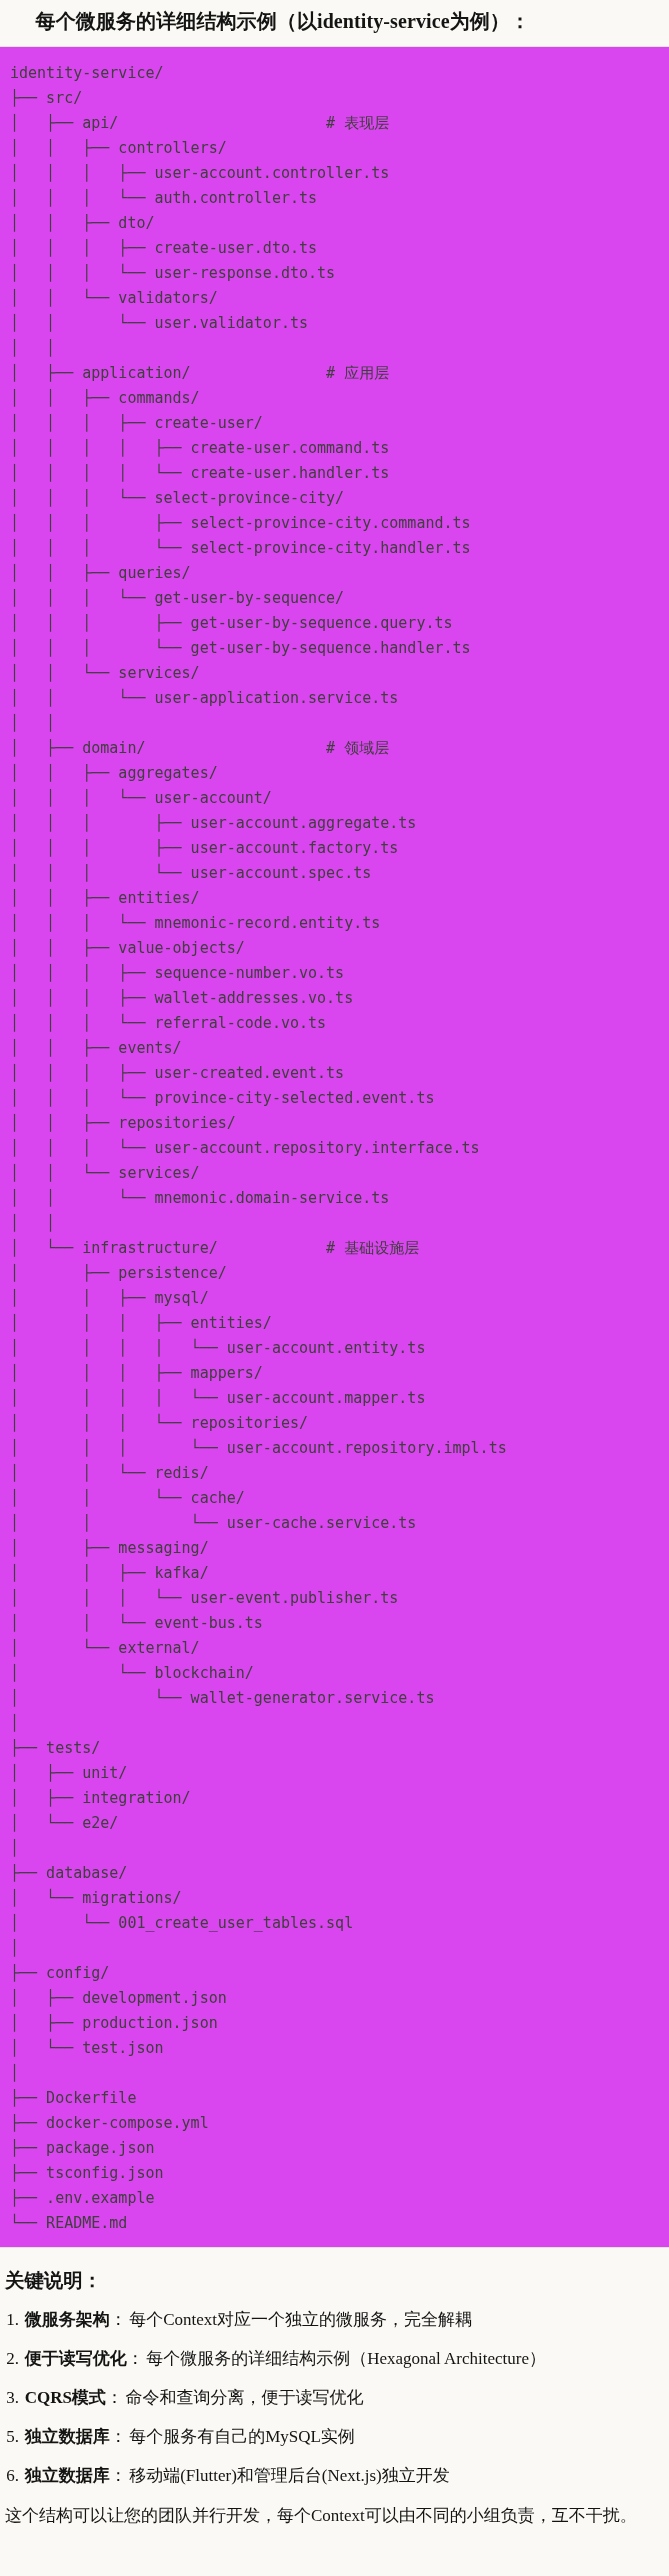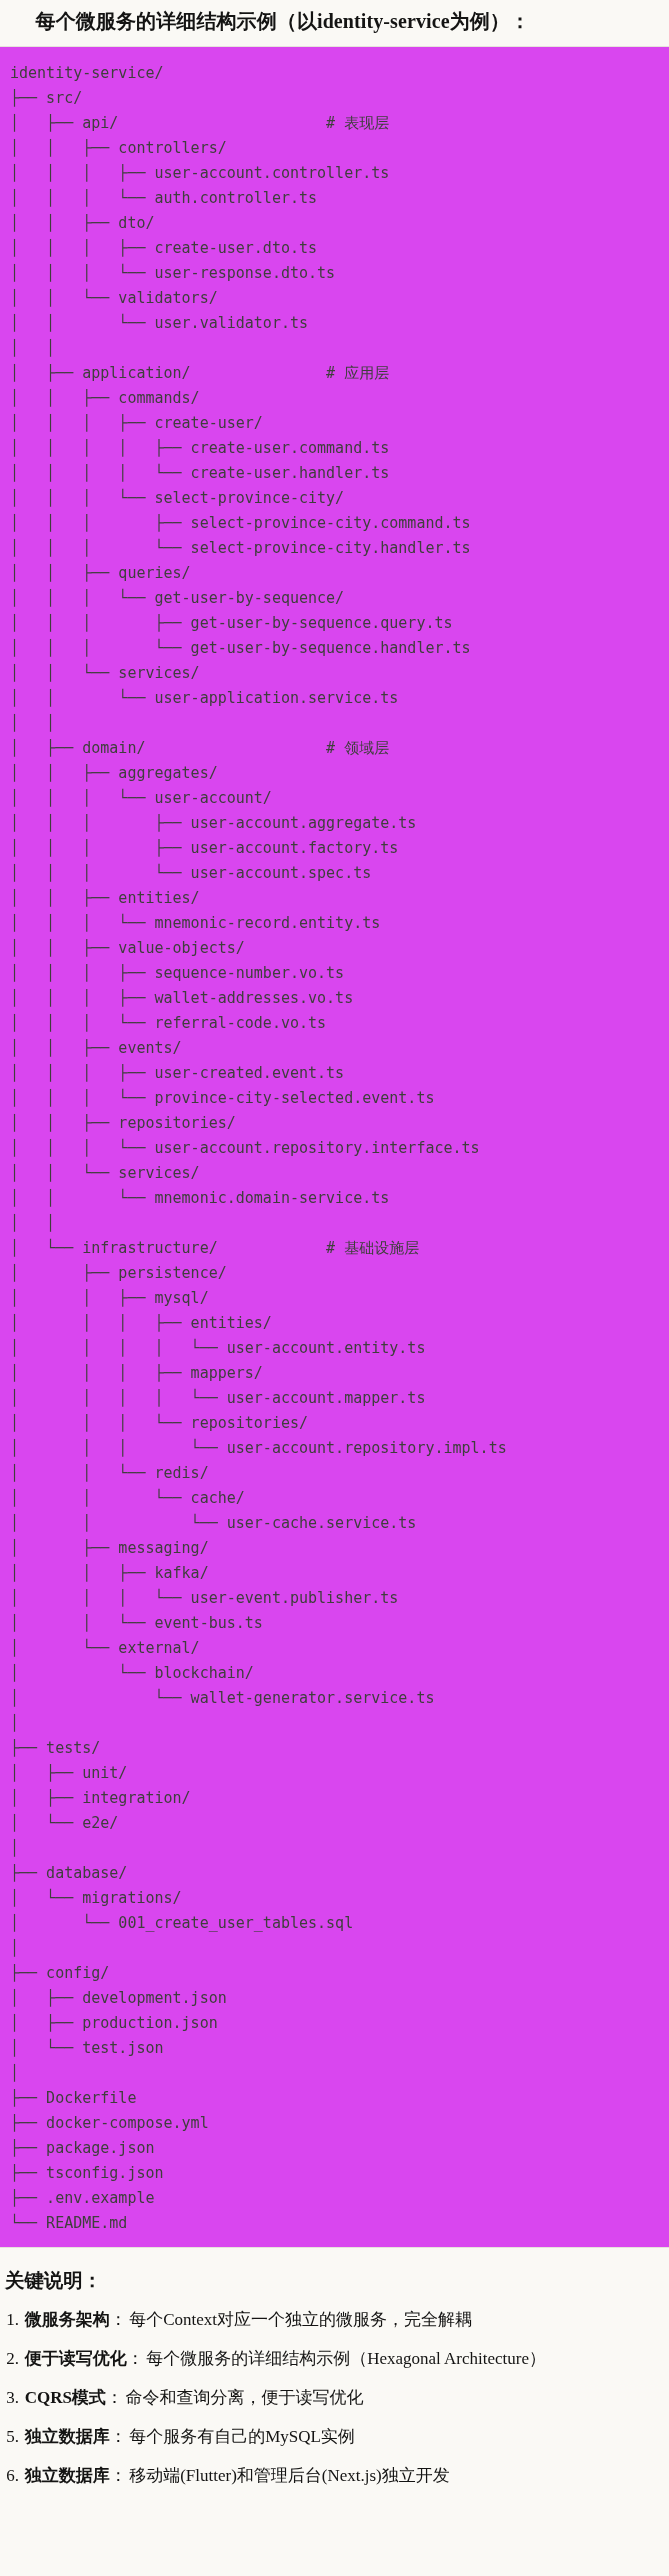--- a/index.html
+++ b/index.html
@@ -184,14 +184,15 @@
 
 
   <div class="note-item">
     <span class="note-num">5.</span><span class="note-label">独立数据库</span><span class="note-sep">：</span><span class="note-text">每个服务有自己的MySQL实例</span>
   </div>
 
   <div class="note-item">
     <span class="note-num">6.</span><span class="note-label">独立数据库</span><span class="note-sep">：</span><span class="note-text">移动端(Flutter)和管理后台(Next.js)独立开发</span>
   </div>
 
+  <div class="closing-paragraph">这个结构可以让您的团队并行开发，每个Context可以由不同的小组负责，互不干扰。</div>
 </div>
 
 
 </body></html>

